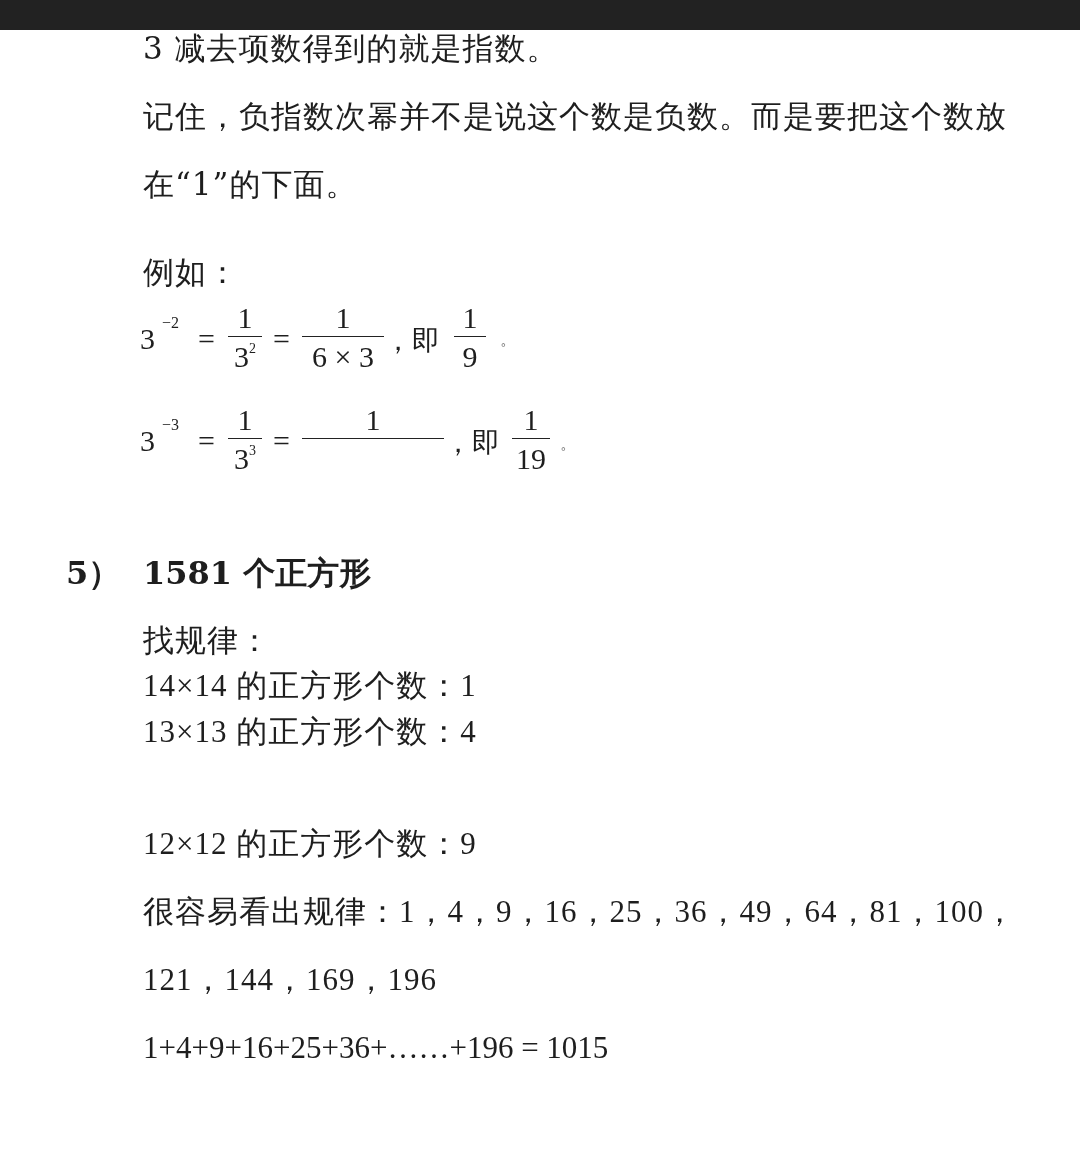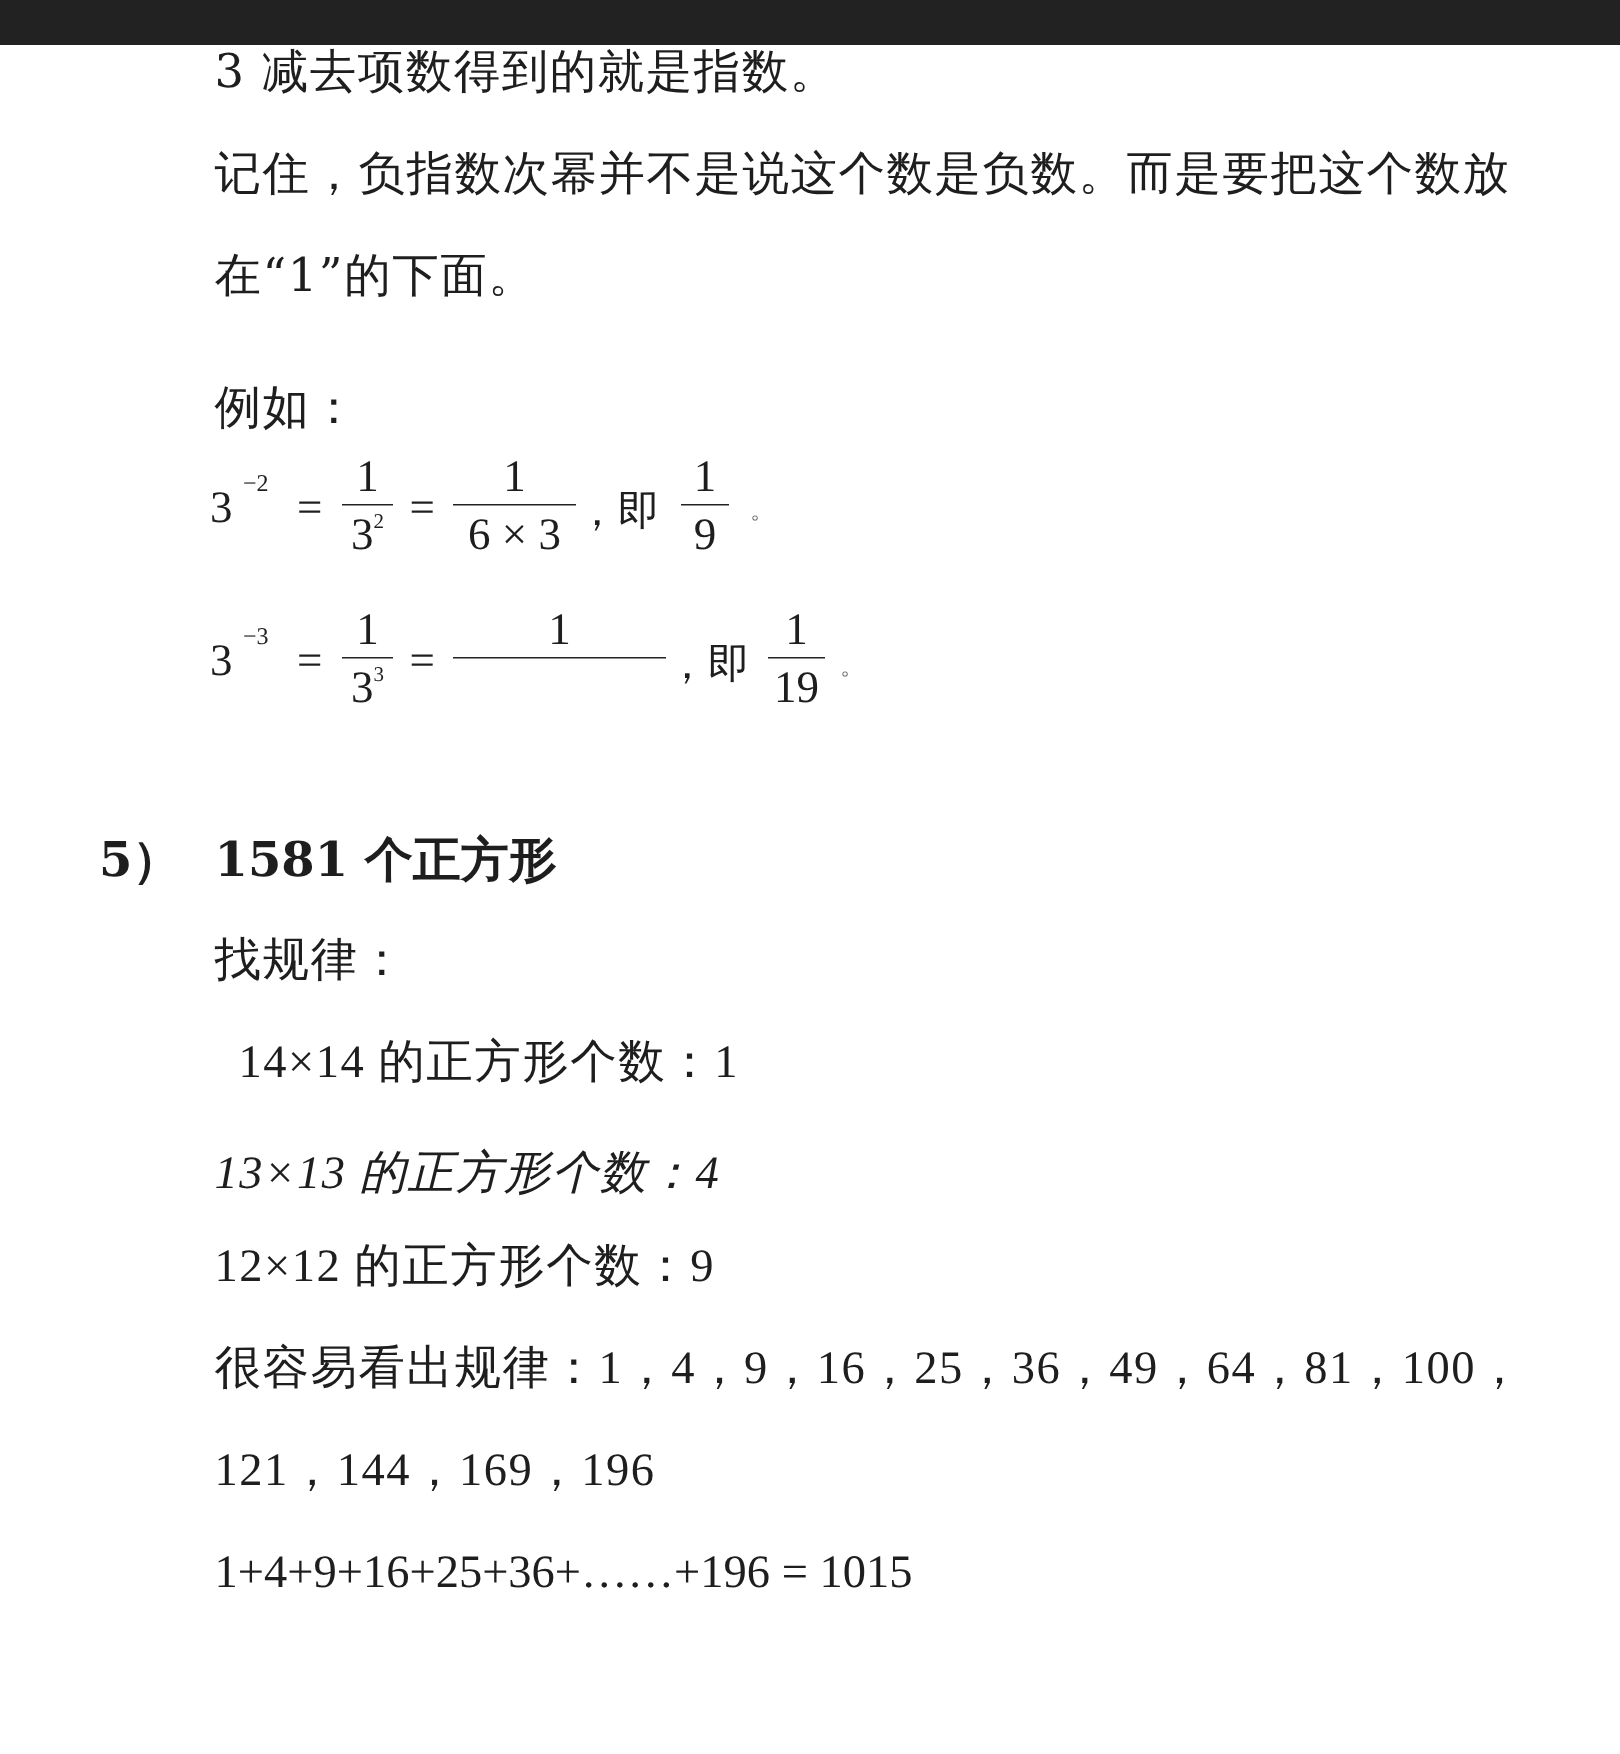--- a/index.html
+++ b/index.html
@@ -78,18 +78,18 @@
     <span class="d">19</span>
   </span>
   <span class="b small-circle" style="left:420px; top:32px;">。</span>
 </div>
 
 <div class="heading">
   <span class="h-num">5）</span><span>1581 个正方形</span>
 </div>
 
 <div class="line" style="top:622px;">找规律：</div>
-<div class="line num" style="top:690px;margin-left:16px;">14×14 的正方形个数：1</div>
-<div class="line num" style="top:764px;font-style:italic;">13×13 的正方形个数：4</div>
+<div class="line num" style="top:668px;">14×14 的正方形个数：1</div>
+<div class="line num" style="top:714px;">13×13 的正方形个数：4</div>
 <div class="line num" style="top:826px;">12×12 的正方形个数：9</div>
 <div class="line num" style="top:894px;">很容易看出规律：1，4，9，16，25，36，49，64，81，100，</div>
 <div class="line num" style="top:962px;">121，144，169，196</div>
 <div class="line num" style="top:1030px; letter-spacing:0;">1+4+9+16+25+36+……+196 = 1015</div>
 
 </body></html>

